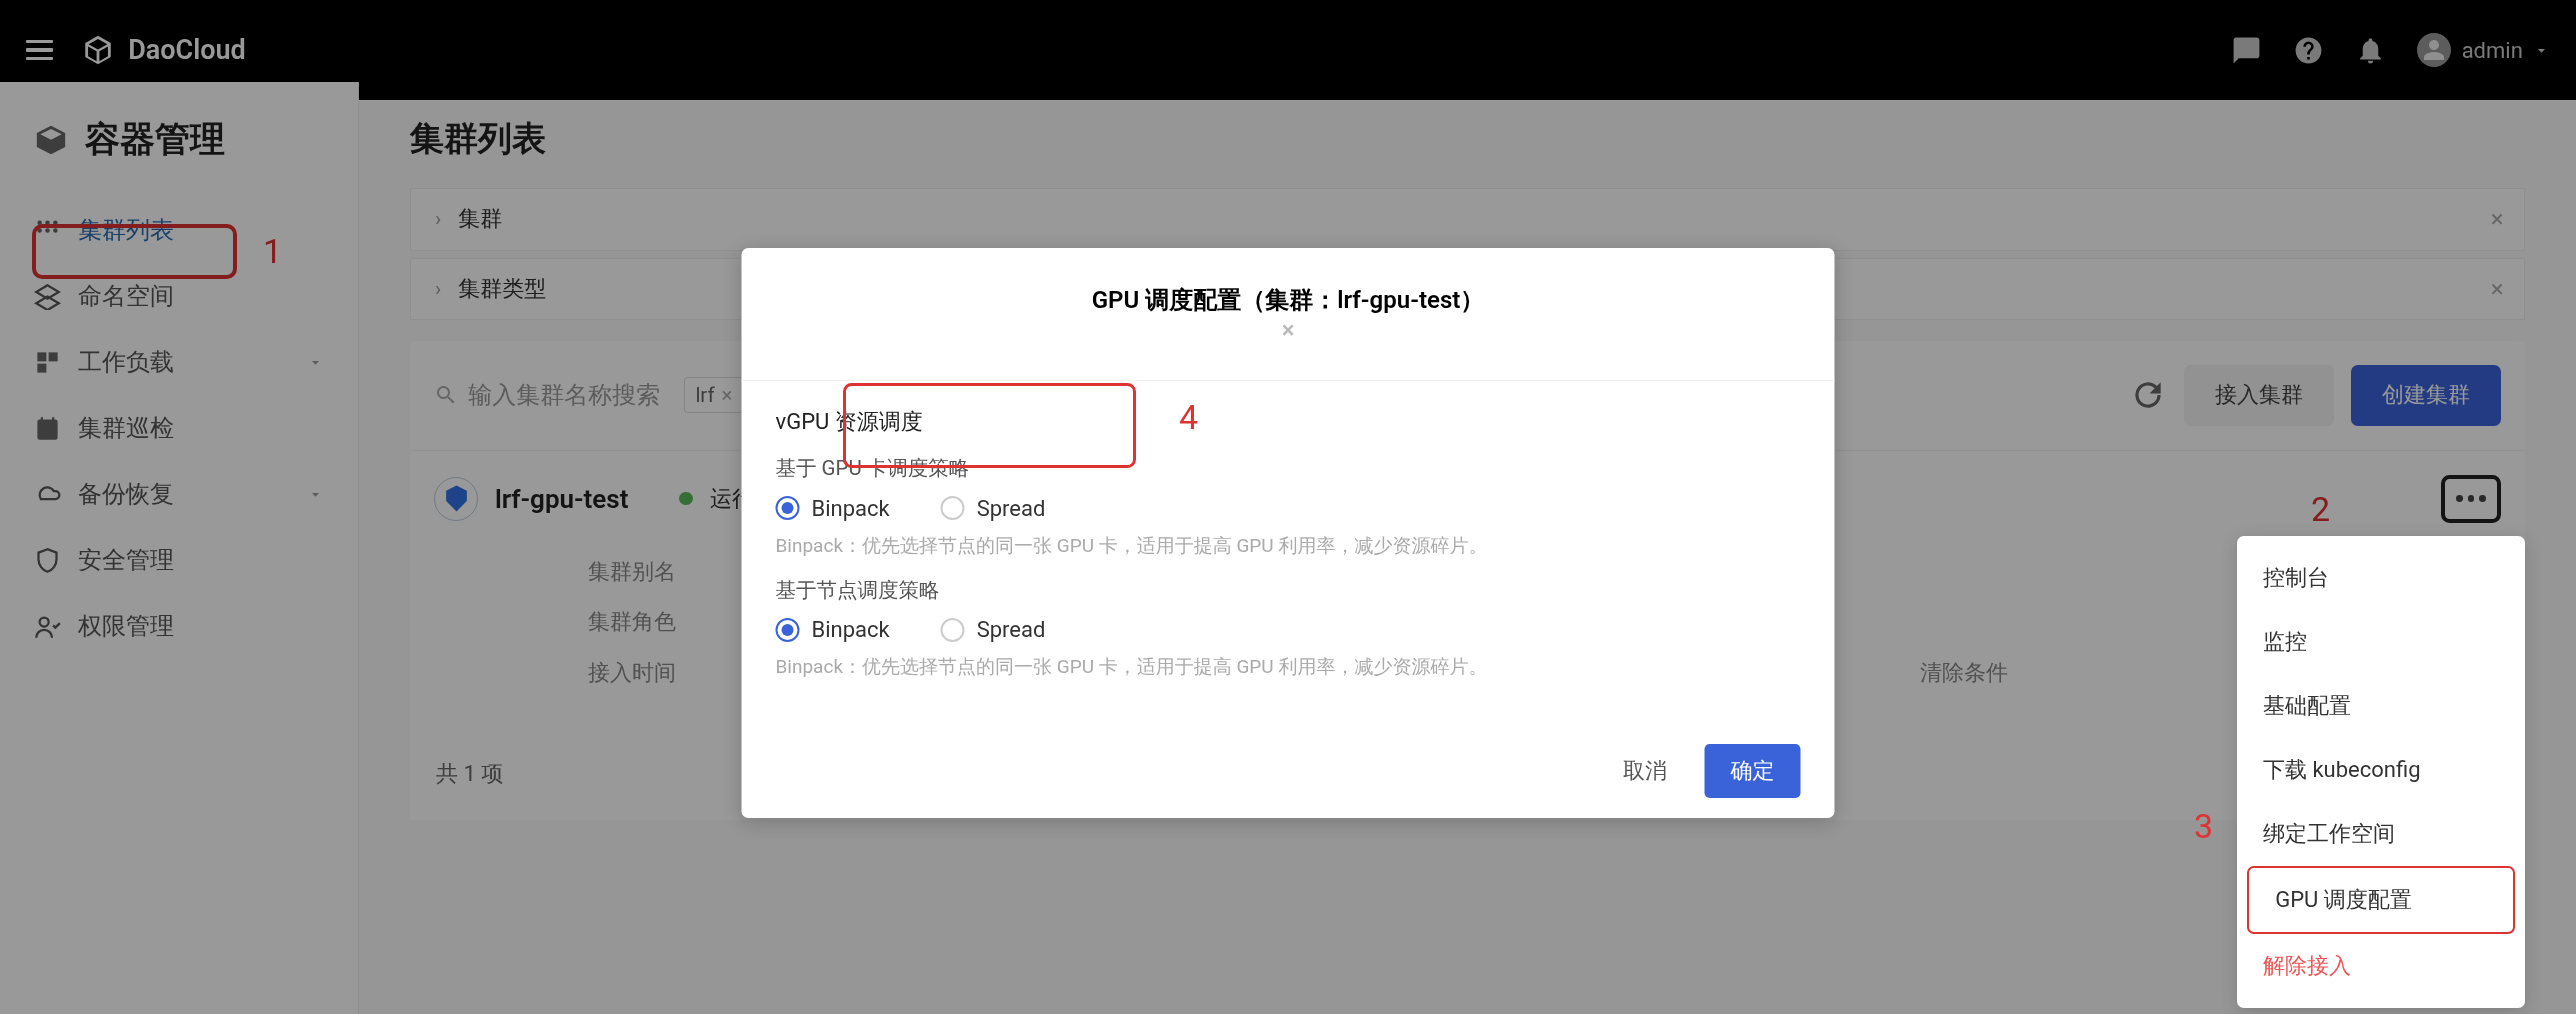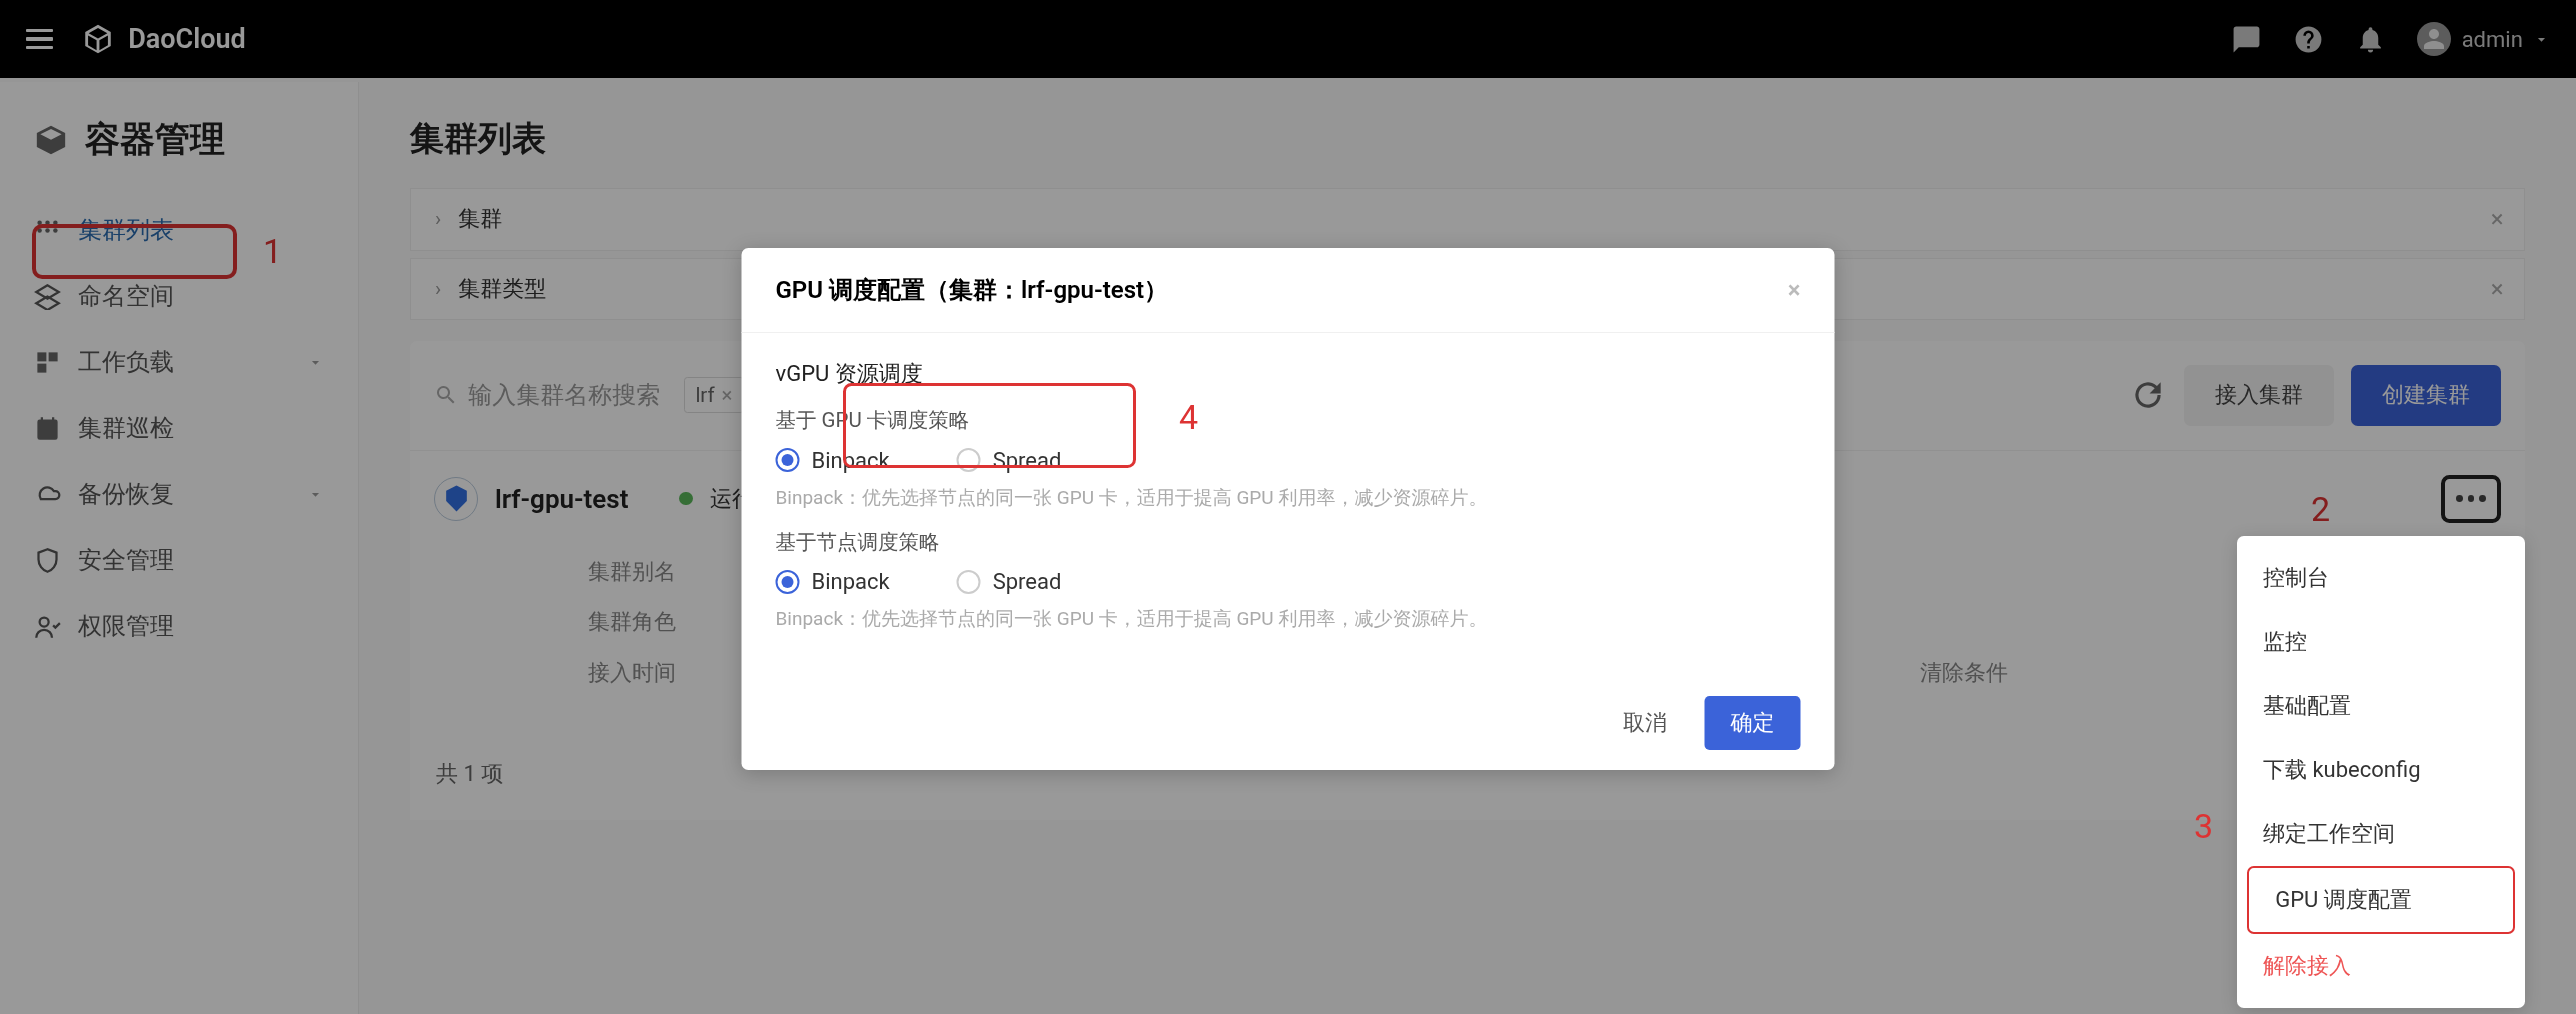--- a/index.html
+++ b/index.html
@@ -1,19 +1,19 @@
 <!DOCTYPE html>
 <html style="font-size:13.7px"><head>
   <meta charset="utf-8">
   <style>
     * { margin: 0; padding: 0; box-sizing: border-box; font-family: -apple-system, BlinkMacSystemFont, "Segoe UI", Roboto, "Helvetica Neue", Arial, "PingFang SC", "Microsoft YaHei", sans-serif; }
     body { background: #fafafa; width: 2576px; height: 1015px; position: relative; overflow: hidden; transform-origin: top left; }
     
     
-    .header { height: 78px; background: #000; display: flex; align-items: center; padding: 0 26px; justify-content: space-between; }
+    .header { height: 100px; background: #000; display: flex; align-items: center; padding: 0 26px; justify-content: space-between; }
     .header-left { display: flex; align-items: center; gap: 20.5px; }
     .hamburger { width: 34px; height: 34px; display: flex; flex-direction: column; justify-content: center; gap: 5.1px; cursor: pointer; }
     .hamburger span { height: 3.4px; background: #fff; width: 27px; border-radius: 0.9px; }
     .logo { display: flex; align-items: center; gap: 13.7px; color: #fff; font-size: 27px; font-weight: 600; }
     .logo-cube { width: 34px; height: 34px; position: relative; }
     .logo-cube svg { width: 100%; height: 100%; }
     .header-right { display: flex; align-items: center; gap: 31px; color: #fff; }
     .hdr-icon { width: 31px; height: 31px; fill: #ccc; cursor: pointer; }
     .user { display: flex; align-items: center; gap: 10.2px; color: #ccc; font-size: 22px; cursor: pointer; }
     .avatar { width: 34px; height: 34px; border-radius: 50%; background: #999; display: flex; align-items: center; justify-content: center; }
@@ -78,26 +78,26 @@
     .num3 { color: #d33; font-size: 34px; position: absolute; left: -43px; top: 270px; }
     
     .pagination { padding: 26px; background: #fff; margin-top: 0; display: flex; align-items: center; justify-content: space-between; font-size: 22px; color: #666; }
     .pg-right { display: flex; align-items: center; gap: 10.2px; }
     .pg-btn { width: 39px; height: 39px; border: 0.9px solid #ddd; display: flex; align-items: center; justify-content: center; cursor: pointer; color: #999; }
     .pg-in { width: 48px; height: 39px; border: 0.9px solid #ddd; text-align: center; }
     
     
     .overlay { position: absolute; inset: 0; background: rgba(0,0,0,.4); z-index: 10; }
     .modal { position: absolute; left: 50%; top: 248px; transform: translateX(-50%); width: 1093px; background: #fff; border-radius: 6.8px; z-index: 11; box-shadow: 0 3.4px 20.5px rgba(0,0,0,.2); }
-    .m-head { padding: 26px 34px; display: flex; align-items: center; justify-content: space-between; font-size: 24px; font-weight: 600; border-bottom: 0.9px solid #f0f0f0; }
+    .m-head { padding: 36px 34px; display: flex; align-items: center; justify-content: space-between; font-size: 24px; font-weight: 600; border-bottom: 0.9px solid #f0f0f0; flex-direction: column; }
     .m-close { font-size: 24px; color: #bbb; cursor: pointer; }
     .m-body { padding: 26px 34px; }
     .m-sect { font-size: 22px; color: #222; margin-bottom: 17px; }
     .m-sub { font-size: 20.5px; color: #555; margin: 17px 0 13.7px; }
-    .radios { display: flex; gap: 67px; align-items: center; margin-bottom: 12px; }
+    .radios { display: flex; gap: 51px; align-items: center; margin-bottom: 12px; }
     .radio { display: flex; align-items: center; gap: 12px; font-size: 22px; color: #333; cursor: pointer; }
     .r-circle { width: 24px; height: 24px; border-radius: 50%; border: 2.6px solid #ccc; display: flex; align-items: center; justify-content: center; }
     .r-circle.sel { border-color: #3b63d9; }
     .r-circle.sel::after { content: ""; width: 12px; height: 12px; border-radius: 50%; background: #3b63d9; }
     .m-hint { font-size: 19px; color: #aaa; margin-bottom: 17px; }
     .callout-4 { position: absolute; border: 3.4px solid #d33; border-radius: 8.5px; z-index: 13; }
     .num4 { color: #d33; font-size: 34px; position: absolute; z-index: 13; }
     .m-foot { padding: 20.5px 34px; display: flex; justify-content: flex-end; gap: 20.5px; }
     .m-cancel { color: #555; font-size: 22px; cursor: pointer; padding: 12px 17px; }
     .m-ok { background: #3b63d9; color: #fff; padding: 12px 26px; border-radius: 5.1px; font-size: 22px; cursor: pointer; border: none; }

